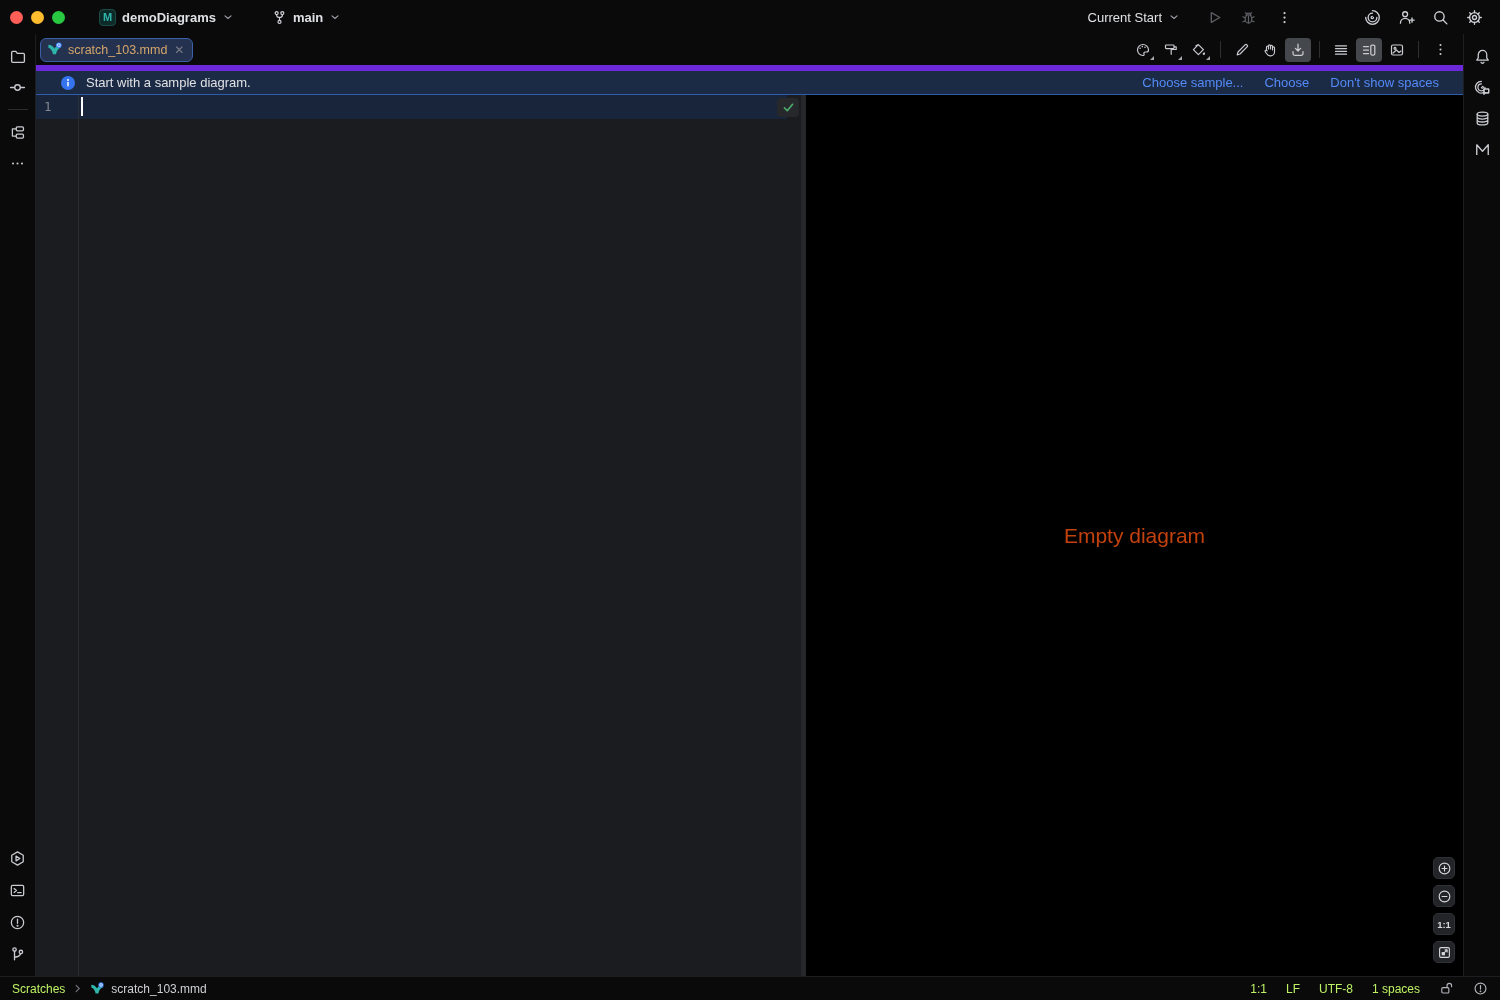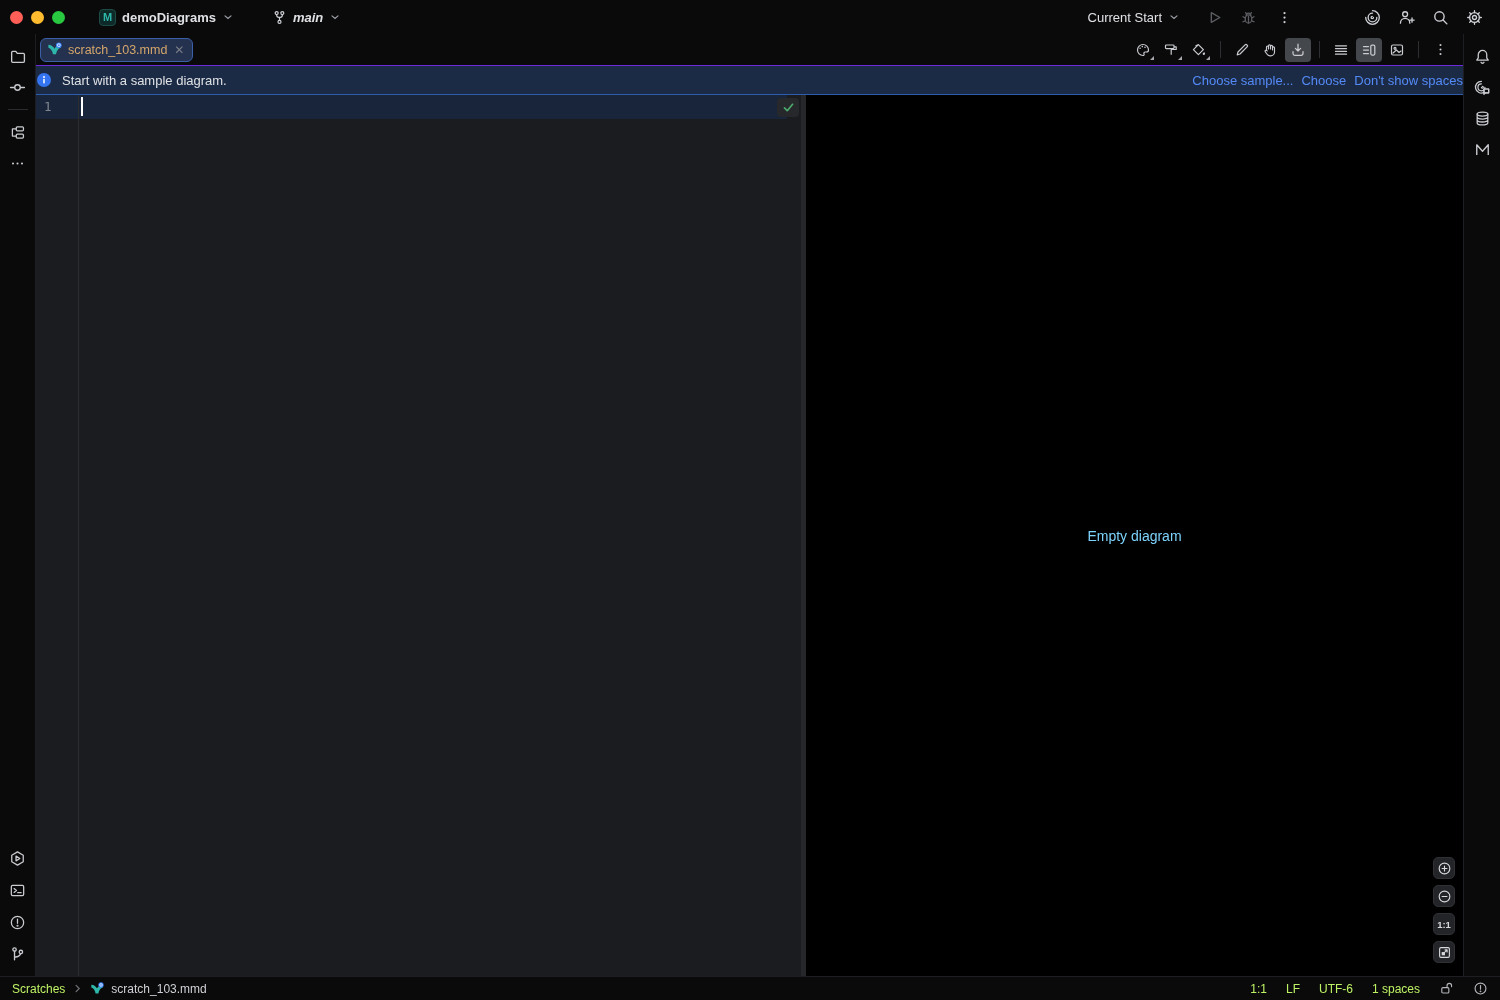--- a/index.html
+++ b/index.html
@@ -8,21 +8,21 @@
   .window { width:1500px; height:1000px; display:flex; flex-direction:column; background:#0a0a0a; }
 
   
   .titlebar { height:34px; flex:0 0 34px; display:flex; align-items:center; background:#0a0a0a; padding:0 12px 0 10px; }
   .traffic { display:flex; gap:8px; margin-right:28px; }
   .traffic span { width:13px; height:13px; border-radius:50%; display:block; }
   .tl-red { background:#ff5f57; } .tl-yellow { background:#febc2e; } .tl-green { background:#28c840; }
   .tb-widget { display:flex; align-items:center; gap:6px; padding:3px 6px; border-radius:5px; cursor:default; }
   .proj-icon { width:17px; height:17px; border-radius:4px; background:#0e2a28; color:#2fb6aa; font-weight:bold; font-size:11px; display:flex; align-items:center; justify-content:center; border:1px solid #1d4b46; }
   .tb-label { font-weight:600; color:#dfe1e5; }
-  .branch-widget { margin-left:26px;font-style:italic; }
+  .branch-widget { margin-left:26px; }
   .spacer { flex:1; }
   .runconf-label { font-weight:400; color:#dfe1e5; }
   .icon-btn { width:28px; height:28px; display:flex; align-items:center; justify-content:center; border-radius:5px; background:transparent; border:none; color:#ced0d6; cursor:pointer; position:relative; }
   .icon-dim { color:#5b5d62; }
   .chev { color:#9da0a8; display:flex; }
   svg { display:block; }
   .tb-right-group { display:flex; align-items:center; gap:6px; margin-left:60px; }
 
   
   .main { flex:1; display:flex; min-height:0; }
@@ -41,37 +41,37 @@
   .tab { display:flex; align-items:center; gap:6px; height:24px; padding:0 7px 0 6px; border-radius:6px; background:#243250; border:1px solid #3b5fa8; cursor:pointer; }
   .tab-label { color:#d5a66a; font-size:12.5px; }
   .tab-close { color:#7a7d85; font-size:12px; line-height:1; cursor:pointer; padding:1px; }
   .toolbar { display:flex; align-items:center; gap:2px; margin-left:auto; }
   .tbtn { width:26px; height:24px; display:flex; align-items:center; justify-content:center; border-radius:4px; background:transparent; border:none; color:#c9cbd0; cursor:pointer; position:relative; }
   .tbtn.selected { background:#44474c; }
   .tbtn.has-arrow::after { content:""; position:absolute; right:2px; bottom:2px; border-left:4px solid transparent; border-bottom:4px solid #a8aab0; }
   .tsep { width:1px; height:17px; background:#2e2f33; margin:0 6px; }
 
   
-  .banner { height:30px; flex:0 0 30px; background:#1c2b45; border-top:1px solid #6d28d9; border-bottom:1px solid #2f5dab; display:flex; align-items:center; padding:0 0; gap:10px; }
+  .banner { height:30px; flex:0 0 30px; background:#1c2b45; border-top:6px solid #6d28d9; border-bottom:1px solid #2f5dab; display:flex; align-items:center; padding:0 24px; gap:10px; }
   .banner-msg { color:#dfe1e5; }
-  .banner-links { margin-left:auto; display:flex; gap:8px; }
+  .banner-links { margin-left:auto; display:flex; gap:21px; }
   .banner-link { color:#548af7; cursor:pointer; text-decoration:none; }
 
   
   .content { flex:1; display:flex; min-height:0; }
   .editor { width:765px; flex:0 0 765px; background:#1b1c1f; position:relative; font-family:"DejaVu Sans Mono", monospace; }
   .current-line { position:absolute; left:0; right:14px; top:0; height:24px; background:#18253a; }
   .gutter-border { position:absolute; left:42px; top:0; bottom:0; width:1px; background:#2c2d31; }
   .line-number { position:absolute; left:8px; top:4px; font-size:12.5px; color:#81868f; }
   .caret { position:absolute; left:45px; top:2px; width:2px; height:19px; background:#ffffff; }
   .check-badge { position:absolute; right:2px; top:3px; width:22px; height:19px; background:#26282c; border-radius:4px; display:flex; align-items:center; justify-content:center; }
   .split-divider { width:5px; flex:0 0 5px; background:#26272b; cursor:col-resize; }
 
   .preview { flex:1; background:#000; position:relative; }
-  .empty-text { position:absolute; left:50%; top:50%; transform:translate(-50%,-50%); color:#7dd3fc; font-size:14px; }
+  .empty-text { position:absolute; left:50%; top:50%; transform:translate(-50%,-50%); color:#c2410c; font-size:21px; }
   .zoom-controls { position:absolute; right:8px; bottom:13px; display:flex; flex-direction:column; gap:6px; }
   .zctrl { width:22px; height:22px; border-radius:5px; background:#232428; border:1px solid #303136; color:#d6d8dc; display:flex; align-items:center; justify-content:center; cursor:pointer; font-size:9.5px; font-weight:bold; }
 
   
   .statusbar { height:24px; flex:0 0 24px; background:#0a0a0a; border-top:1px solid #1d1e21; display:flex; align-items:center; padding:0 12px; font-size:12px; color:#cfd1d6; }
   .crumbs { display:flex; align-items:center; gap:7px; }
   .crumb-sep { color:#6f7177; display:flex; }
   .sb-right { margin-left:auto; display:flex; align-items:center; gap:19px; }
   .sb-item { cursor:pointer; color:#bef264; }
   .sb-icon { color:#b4b6bb; display:flex; cursor:pointer; }
@@ -420,21 +420,21 @@
           <circle cx="12.6" cy="3.4" r="3" fill="#3b82f6"></circle>
           <circle cx="12.6" cy="3.4" r="1.5" fill="none" stroke="#fff" stroke-width="0.8"></circle>
         </svg>
       </span>
       <span class="sb-item" style="color:#cfd1d6;">scratch_103.mmd</span>
     </div>
 
     <div class="sb-right">
       <span class="sb-item">1:1</span>
       <span class="sb-item">LF</span>
-      <span class="sb-item">UTF-6</span>
+      <span class="sb-item">UTF-8</span>
       <span class="sb-item">1 spaces</span>
       <span class="sb-icon">
         <svg width="15" height="15" viewBox="0 0 16 16" fill="none" stroke="currentColor" stroke-width="1.2" stroke-linecap="round">
             <rect x="3" y="7" width="7.5" height="5.8" rx="1.2"></rect>
             <path d="M8.6 7 V4.9 a2.4 2.4 0 0 1 4.8 0 V6"></path>
           </svg>
       </span>
       <span class="sb-icon">
         <svg width="15" height="15" viewBox="0 0 16 16" fill="none" stroke="currentColor" stroke-width="1.2" stroke-linecap="round">
             <circle cx="8" cy="8" r="5.8"></circle>

